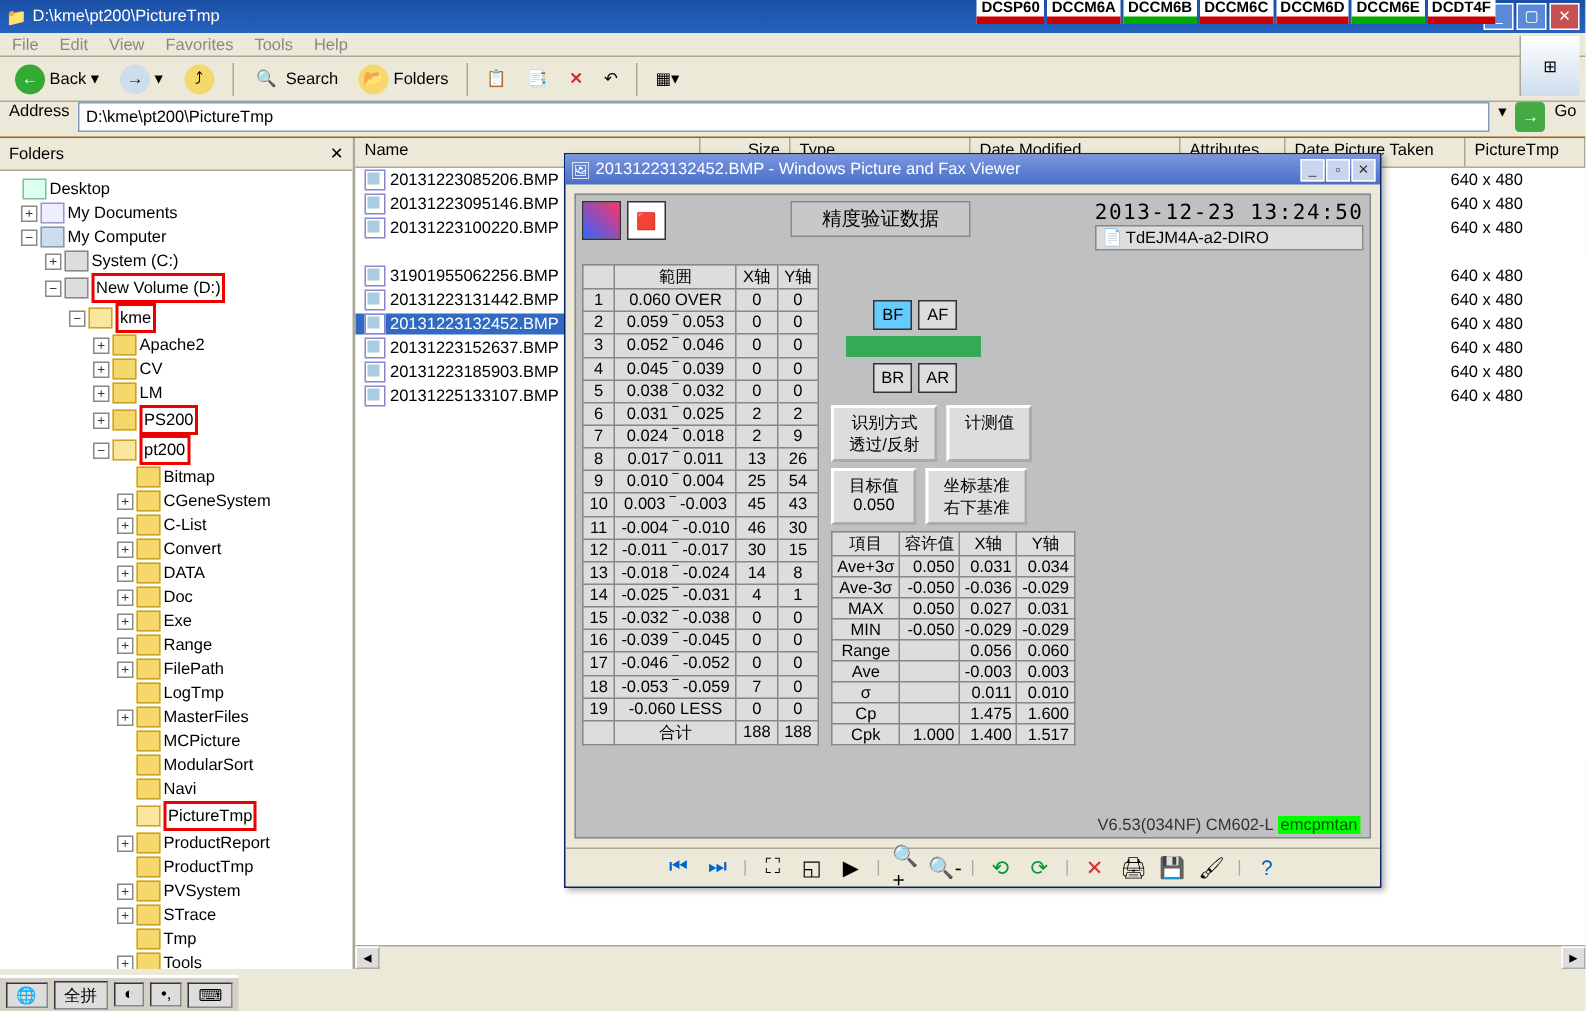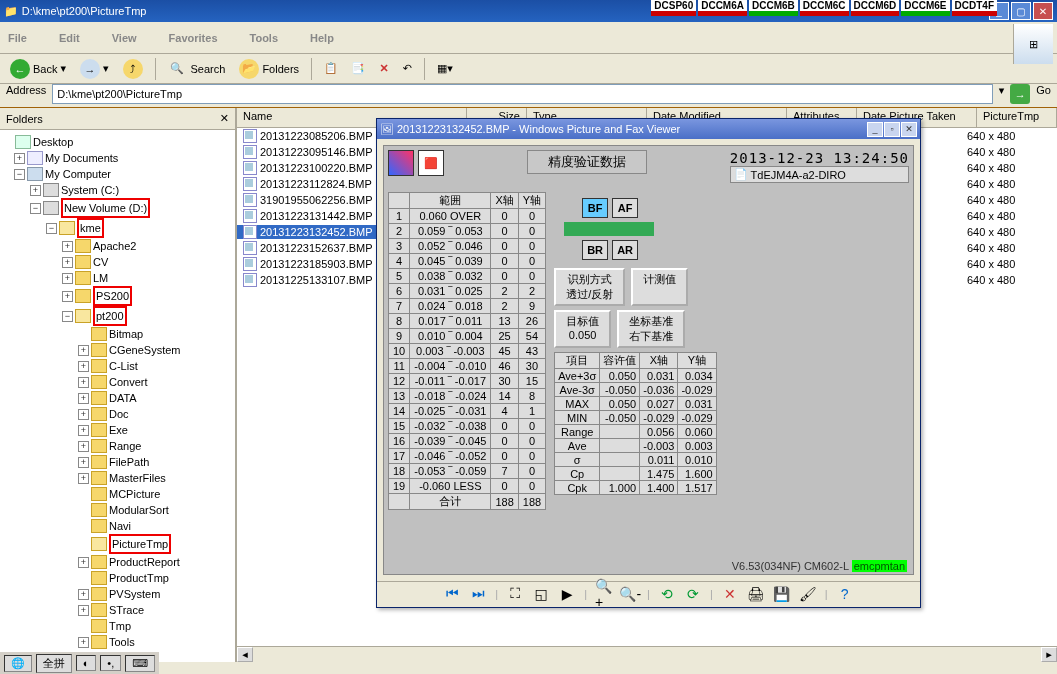--- a/index.html
+++ b/index.html
@@ -4,21 +4,21 @@
 <style>
 * { box-sizing: border-box; margin: 0; padding: 0; font-family: Tahoma, sans-serif; font-size: 11px; }
 body { background: #ece9d8; width: 1057px; height: 674px; overflow: hidden; position: relative; }
 .titlebar { height: 22px; background: linear-gradient(#1b4fa5,#2563c0); color: #fff; display: flex; align-items: center; padding: 0 4px; justify-content: space-between; }
 .title-left { display:flex; align-items:center; gap:4px; }
 .title-ctls { display:flex; gap:2px; }
 .title-ctls div { width:20px; height:18px; background:#5a8ad6; border:1px solid #fff; display:flex; align-items:center; justify-content:center; color:#fff; font-size:10px;}
 .top-indicators { position:absolute; top:0; right:60px; display:flex; gap:2px; z-index:10;padding-left:28px;}
 .ind { padding:0 3px; font-size:10px; font-weight:bold; border-bottom:5px solid #c00; background:#fff;}
 .ind.g { border-bottom-color:#0a0;}
-.menubar { height:32px; display:flex; align-items:center; gap:32px; padding:0 8px; border-bottom:1px solid #aca899; color:#888;font-weight:bold;}
+.menubar { height:16px; display:flex; align-items:center; gap:14px; padding:0 8px; border-bottom:1px solid #aca899; color:#888;}
 .toolbar { height:30px; display:flex; align-items:center; gap:6px; padding:0 6px; border-bottom:1px solid #aca899;}
 .tbtn { display:flex; align-items:center; gap:3px; padding:2px 4px; }
 .tbtn .ic { width:20px; height:20px; display:flex; align-items:center; justify-content:center; border-radius:10px;}
 .sep { width:1px; height:22px; background:#aca899; margin:0 2px;}
 .addrbar { height:24px; display:flex; gap:6px; padding:0 6px; border-bottom:1px solid #a16207;}
 .addrbar input { flex:1; height:20px; border:1px solid #7f9db9; padding:0 4px; background:#fff;}
 .gobtn { width:20px; height:20px; background:#4a4; border-radius:3px; color:#fff; display:flex; align-items:center; justify-content:center;}
 .main { display:flex; height:calc(100% - 120px); }
 .folders-pane { width:258px; border-right:2px solid #aca899; display:flex; flex-direction:column; background:#fff;}
 .pane-hdr { height:22px; background:#ece9d8; border-bottom:1px solid #aca899; display:flex; align-items:center; justify-content:space-between; padding:0 6px;}
@@ -57,21 +57,21 @@
 .db { width:26px; height:26px; border:1px solid #333; background:#fff;}
 .db.b1{background:linear-gradient(45deg,#36f,#f36);} .db.b2{background:#fff;}
 .dash-title{ border:1px solid #888; padding:2px 20px; background:#c8c8c8; font-size:13px;}
 .ts { font-family:monospace; font-size:14px; color:#000; letter-spacing:1px;}
 .fname-box{ border:1px solid #888; background:#ddd; padding:1px 4px; font-size:10px; display:flex; align-items:center; gap:2px;}
 .dash-body{ display:flex; gap:8px; margin-top:2px;}
 .dtbl { border-collapse:collapse; font-size:11px;}
 .dtbl td,.dtbl th{ border:1px solid #888; padding:0 4px; text-align:center; background:#ddd; height:15px; font-weight:normal;}
 .right-col{ display:flex; flex-direction:column; gap:4px; font-size:11px;}
 .btn3d{ border:2px outset #fff; background:#ddd; padding:2px 10px; text-align:center;}
-.axis-dgm { width:110px; height:70px; position:relative; margin-top:2px;font-weight:bold;}
+.axis-dgm { width:110px; height:70px; position:relative; margin-top:20px;}
 .axis-dgm .mid{position:absolute;left:10px;top:28px;width:90px;height:14px;background:#3a5;}
 .axis-dgm .bf{position:absolute;left:28px;top:4px;width:26px;height:20px;border:1px solid #333;background:#6cf;display:flex;align-items:center;justify-content:center;}
 .axis-dgm .af{position:absolute;left:58px;top:4px;width:26px;height:20px;border:1px solid #333;background:#ddd;display:flex;align-items:center;justify-content:center;}
 .axis-dgm .br{position:absolute;left:28px;top:46px;width:26px;height:20px;border:1px solid #333;background:#ddd;display:flex;align-items:center;justify-content:center;}
 .axis-dgm .ar{position:absolute;left:58px;top:46px;width:26px;height:20px;border:1px solid #333;background:#ddd;display:flex;align-items:center;justify-content:center;}
 .small-tbl{border-collapse:collapse;font-size:10px;}
 .small-tbl td,.small-tbl th{border:1px solid #888;padding:0 3px;background:#ddd;text-align:right;height:14px;font-weight:normal;}
 .small-tbl th{text-align:center;}
 .vfoot{position:absolute;bottom:2px;right:6px;font-size:9px;color:#333;}
 .vfoot .g{background:#0f0;color:#050;padding:0 2px;}
@@ -262,20 +262,25 @@
           <span class="exp">+</span>
           <span class="ic "></span>
           <span>Range</span>
         </div>
         <div class="tn" style="padding-left:76px">
           <span class="exp">+</span>
           <span class="ic "></span>
           <span>FilePath</span>
         </div>
         <div class="tn" style="padding-left:76px">
+          <span style="width:11px"></span>
+          <span class="ic "></span>
+          <span>LogTmp</span>
+        </div>
+        <div class="tn" style="padding-left:76px">
           <span class="exp">+</span>
           <span class="ic "></span>
           <span>MasterFiles</span>
         </div>
         <div class="tn" style="padding-left:76px">
           <span style="width:11px"></span>
           <span class="ic "></span>
           <span>MCPicture</span>
         </div>
         <div class="tn" style="padding-left:76px">
@@ -367,24 +372,20 @@
             <span>20131223100220.BMP</span>
           </div>
           <div class="sz"></div>
           <div class="ty"></div>
           <div class="dm"></div>
           <div class="at"></div>
           <div style="width:120px"></div>
           <div class="dim">640 x 480</div>
         </div>
         <div class="frow">
-          <div class="fn">
-            <span class="fic"></span>
-            <span>20131223112824.BMP</span>
-          </div>
           <div class="sz"></div>
           <div class="ty"></div>
           <div class="dm"></div>
           <div class="at"></div>
           <div style="width:120px"></div>
           <div class="dim">640 x 480</div>
         </div>
         <div class="frow">
           <div class="fn">
             <span class="fic"></span>

